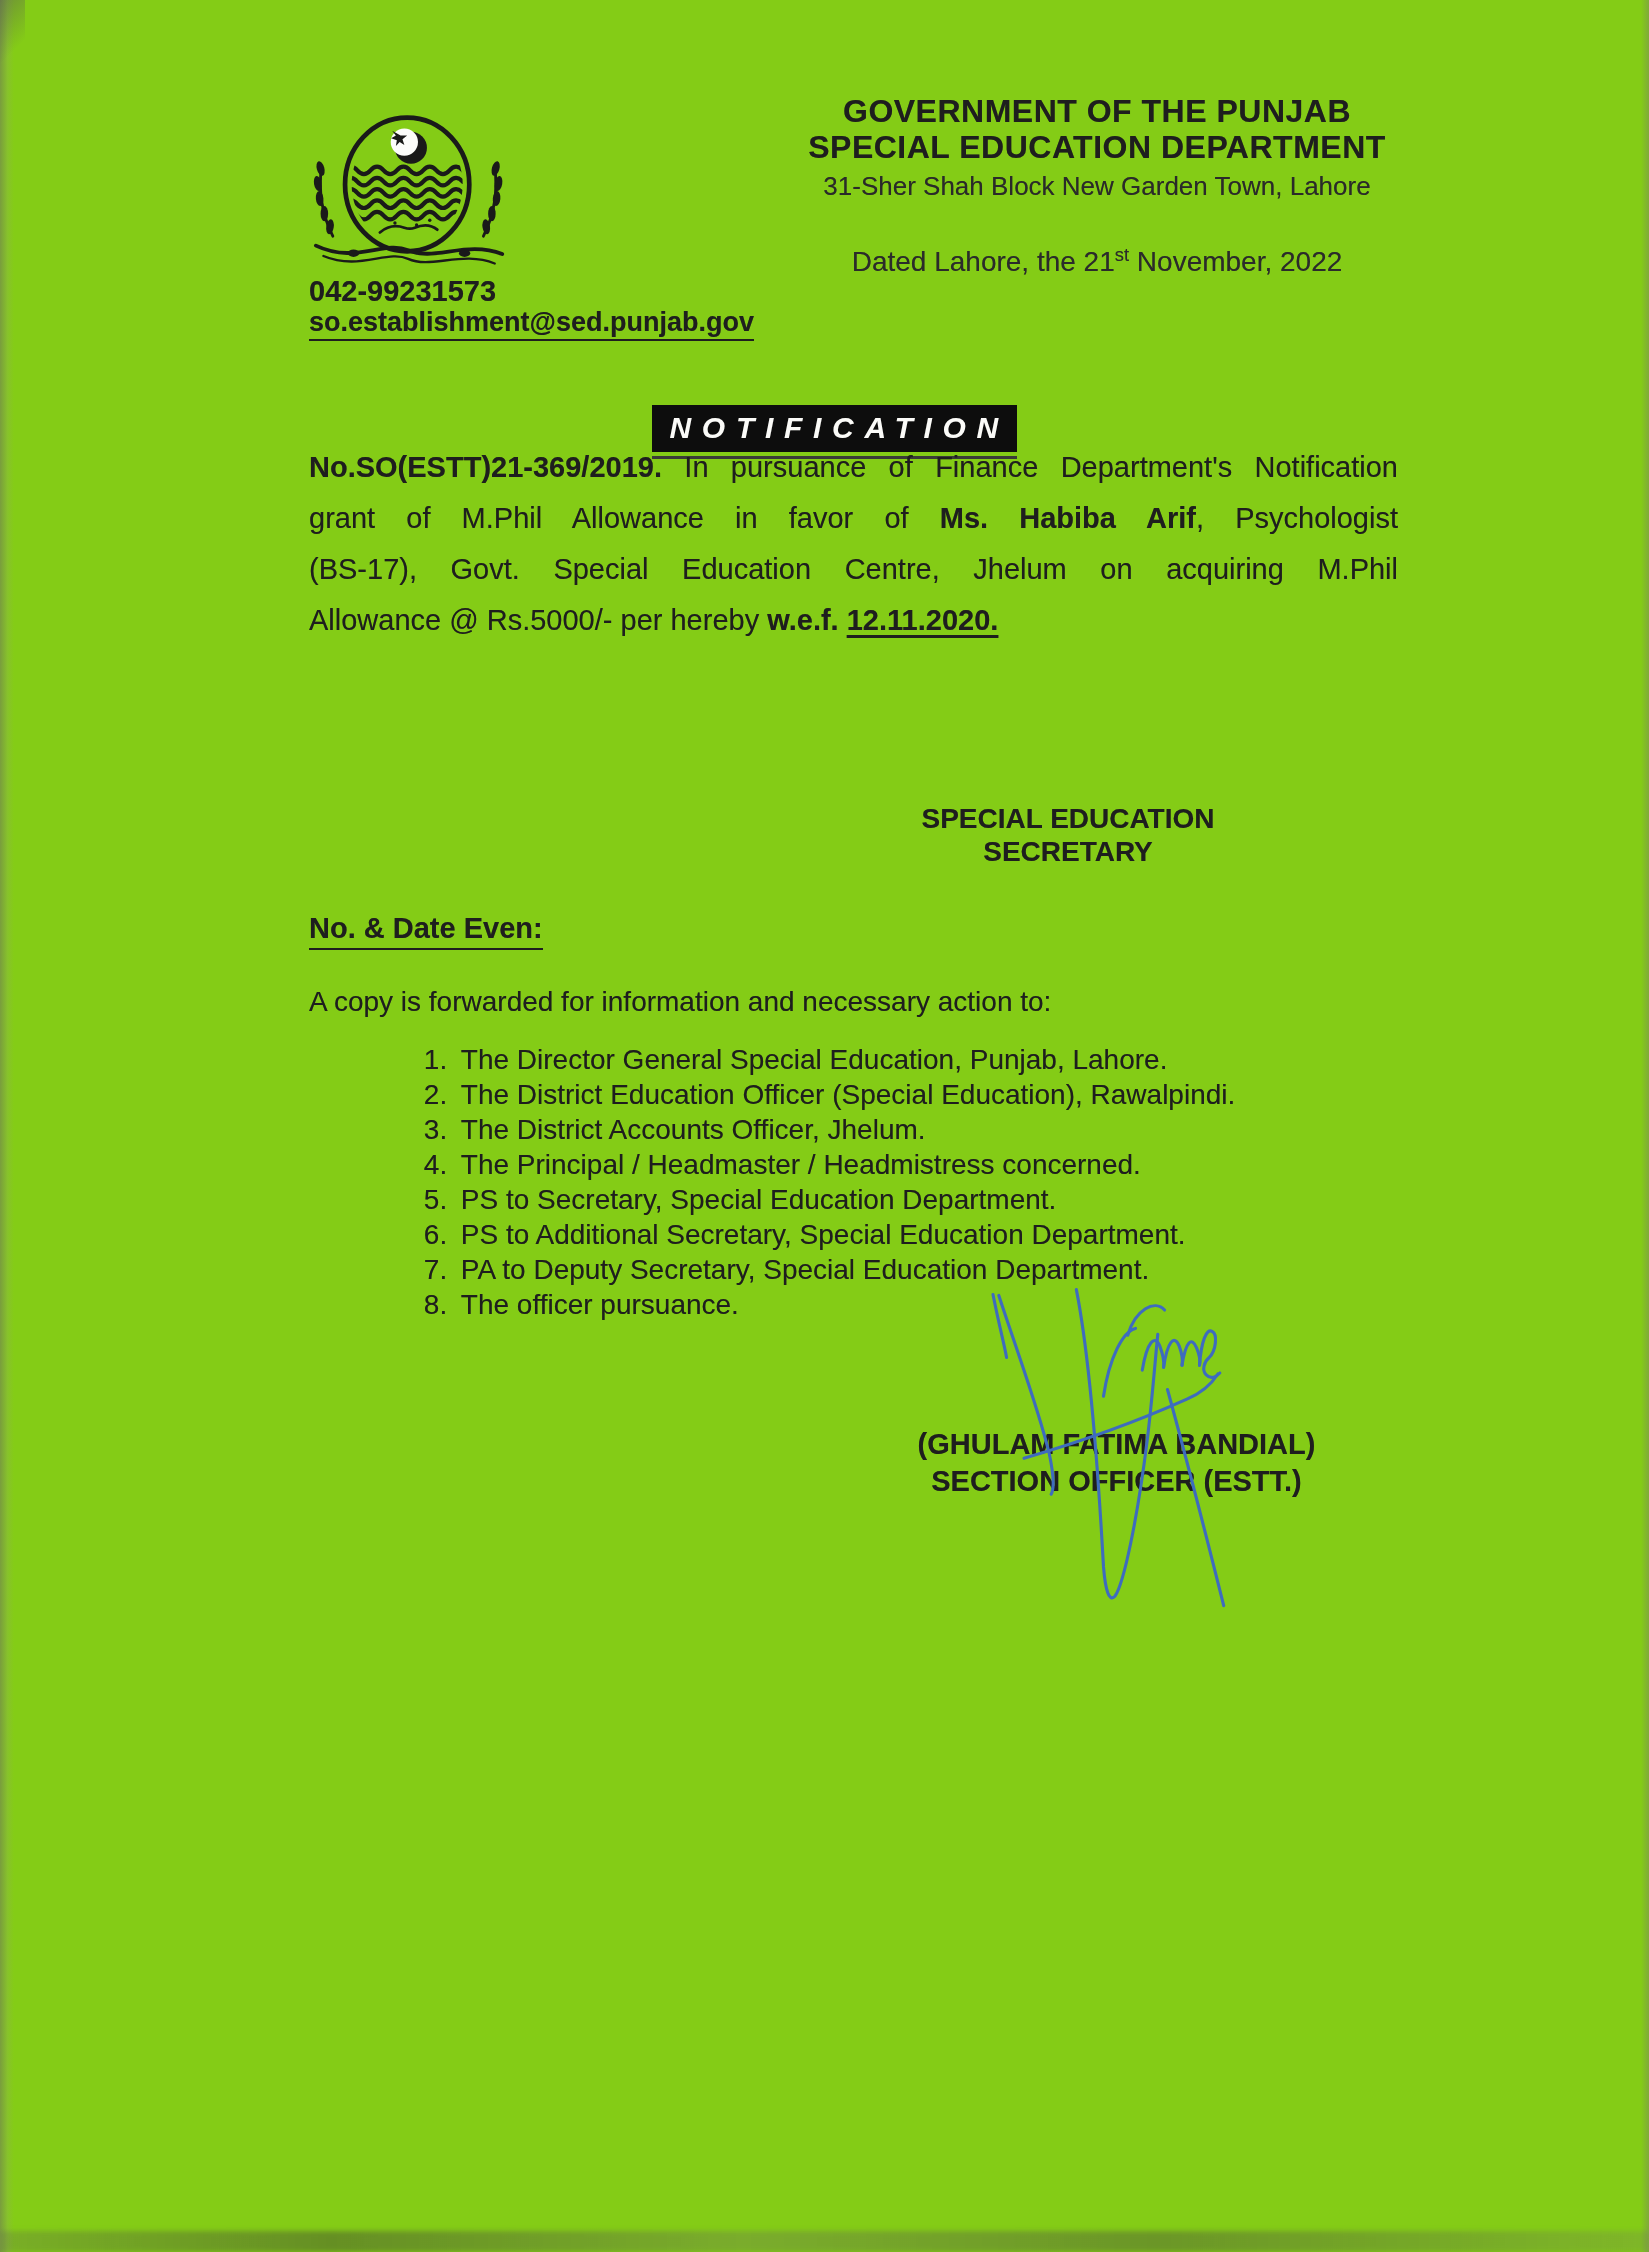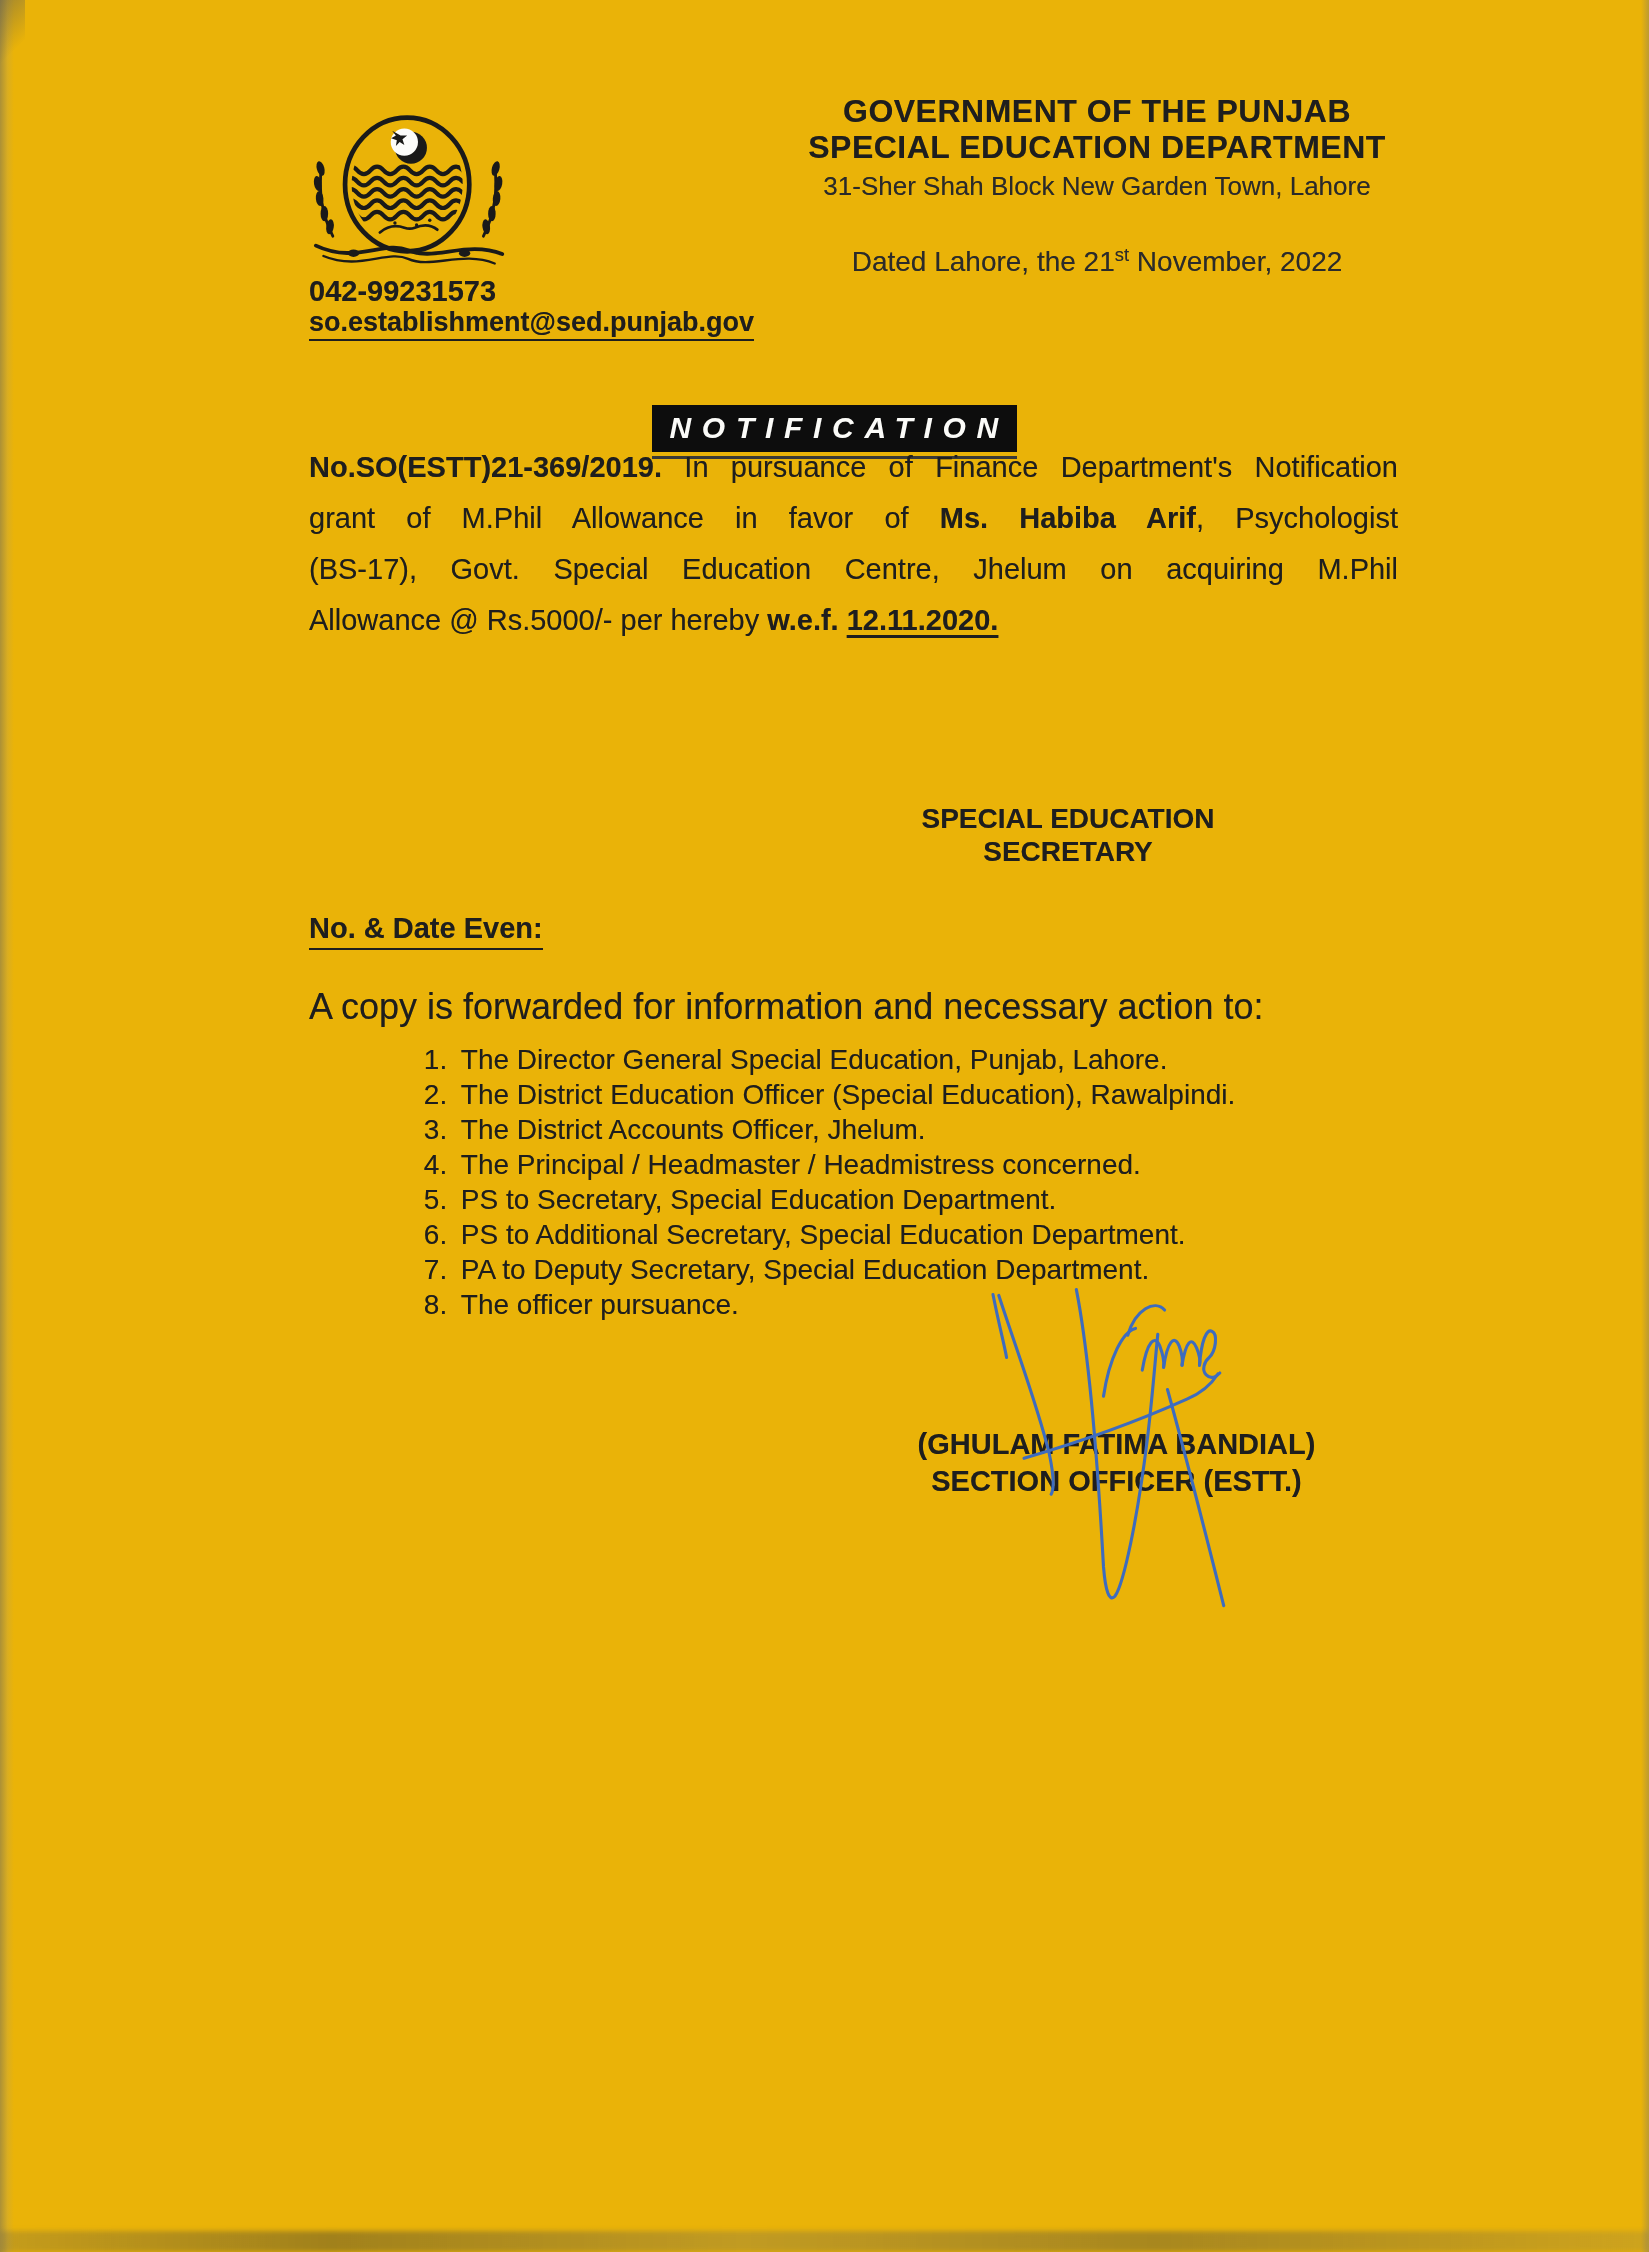--- a/index.html
+++ b/index.html
@@ -3,21 +3,21 @@
 <meta charset="utf-8">
 <style>
   html,body { margin:0; padding:0; }
   body {
     width:1650px; height:2252px;
     background:#e8e8e4;
     font-family:"Liberation Sans", sans-serif;
   }
   .page {
     position:relative; width:1650px; height:2252px; overflow:hidden;
-    background:#eab308;
+    background:#84cc16;
     color:#1e1e1e;
     text-shadow:0 0 0.6px rgba(30,30,30,0.45);
   }
   
   .edge-left   { position:absolute; left:0; top:0; width:13.6px; height:100%;
                  background:linear-gradient(to right, rgba(110,110,100,0.5), rgba(150,150,140,0.18) 55%, rgba(0,0,0,0)); }
   .edge-right  { position:absolute; right:0; top:0; width:8.7px; height:100%;
                  background:linear-gradient(to left, rgba(120,120,110,0.45), rgba(0,0,0,0)); }
   .edge-bottom { position:absolute; left:0; bottom:0; width:100%; height:21.3px;
                  background:linear-gradient(to right, rgba(90,90,85,0.25), rgba(60,60,55,0.42) 20%, rgba(100,100,95,0.3) 45%, rgba(70,70,65,0.4) 70%, rgba(110,110,105,0.22));
@@ -52,21 +52,21 @@
   .body-line.jl { text-align:justify; text-align-last:justify; }
   .b { font-weight:700; }
   .u { text-decoration:underline; text-decoration-thickness:2.9px; text-underline-offset:4.9px; }
 
   .secretary { position:absolute; left:835px; top:802px; width:466px; text-align:center;
                font-size:28px; font-weight:700; line-height:33px; }
 
   .ref-heading { position:absolute; left:309px; top:912px; font-size:29px; font-weight:700;
                  border-bottom:2.9px solid #1e1e1e; padding-bottom:2.9px; }
 
-  .copy-line { position:absolute; left:309px; top:986px; font-size:36px; }
+  .copy-line { position:absolute; left:309px; top:986px; font-size:28px; }
 
   .dist-list { position:absolute; left:408px; top:1042px; margin:0; padding:0 0 0 47px;
                font-size:28px; line-height:35px; list-style:decimal outside; }
   .dist-list li { padding-left:5.8px; }
 
   .signature { position:absolute; left:961px; top:1234px; width:349px; height:437px; z-index:5; }
 
   .officer { position:absolute; left:835px; top:1426px; width:563px; text-align:center;
              font-size:29px; font-weight:700; line-height:37px; z-index:2; }
 </style>

